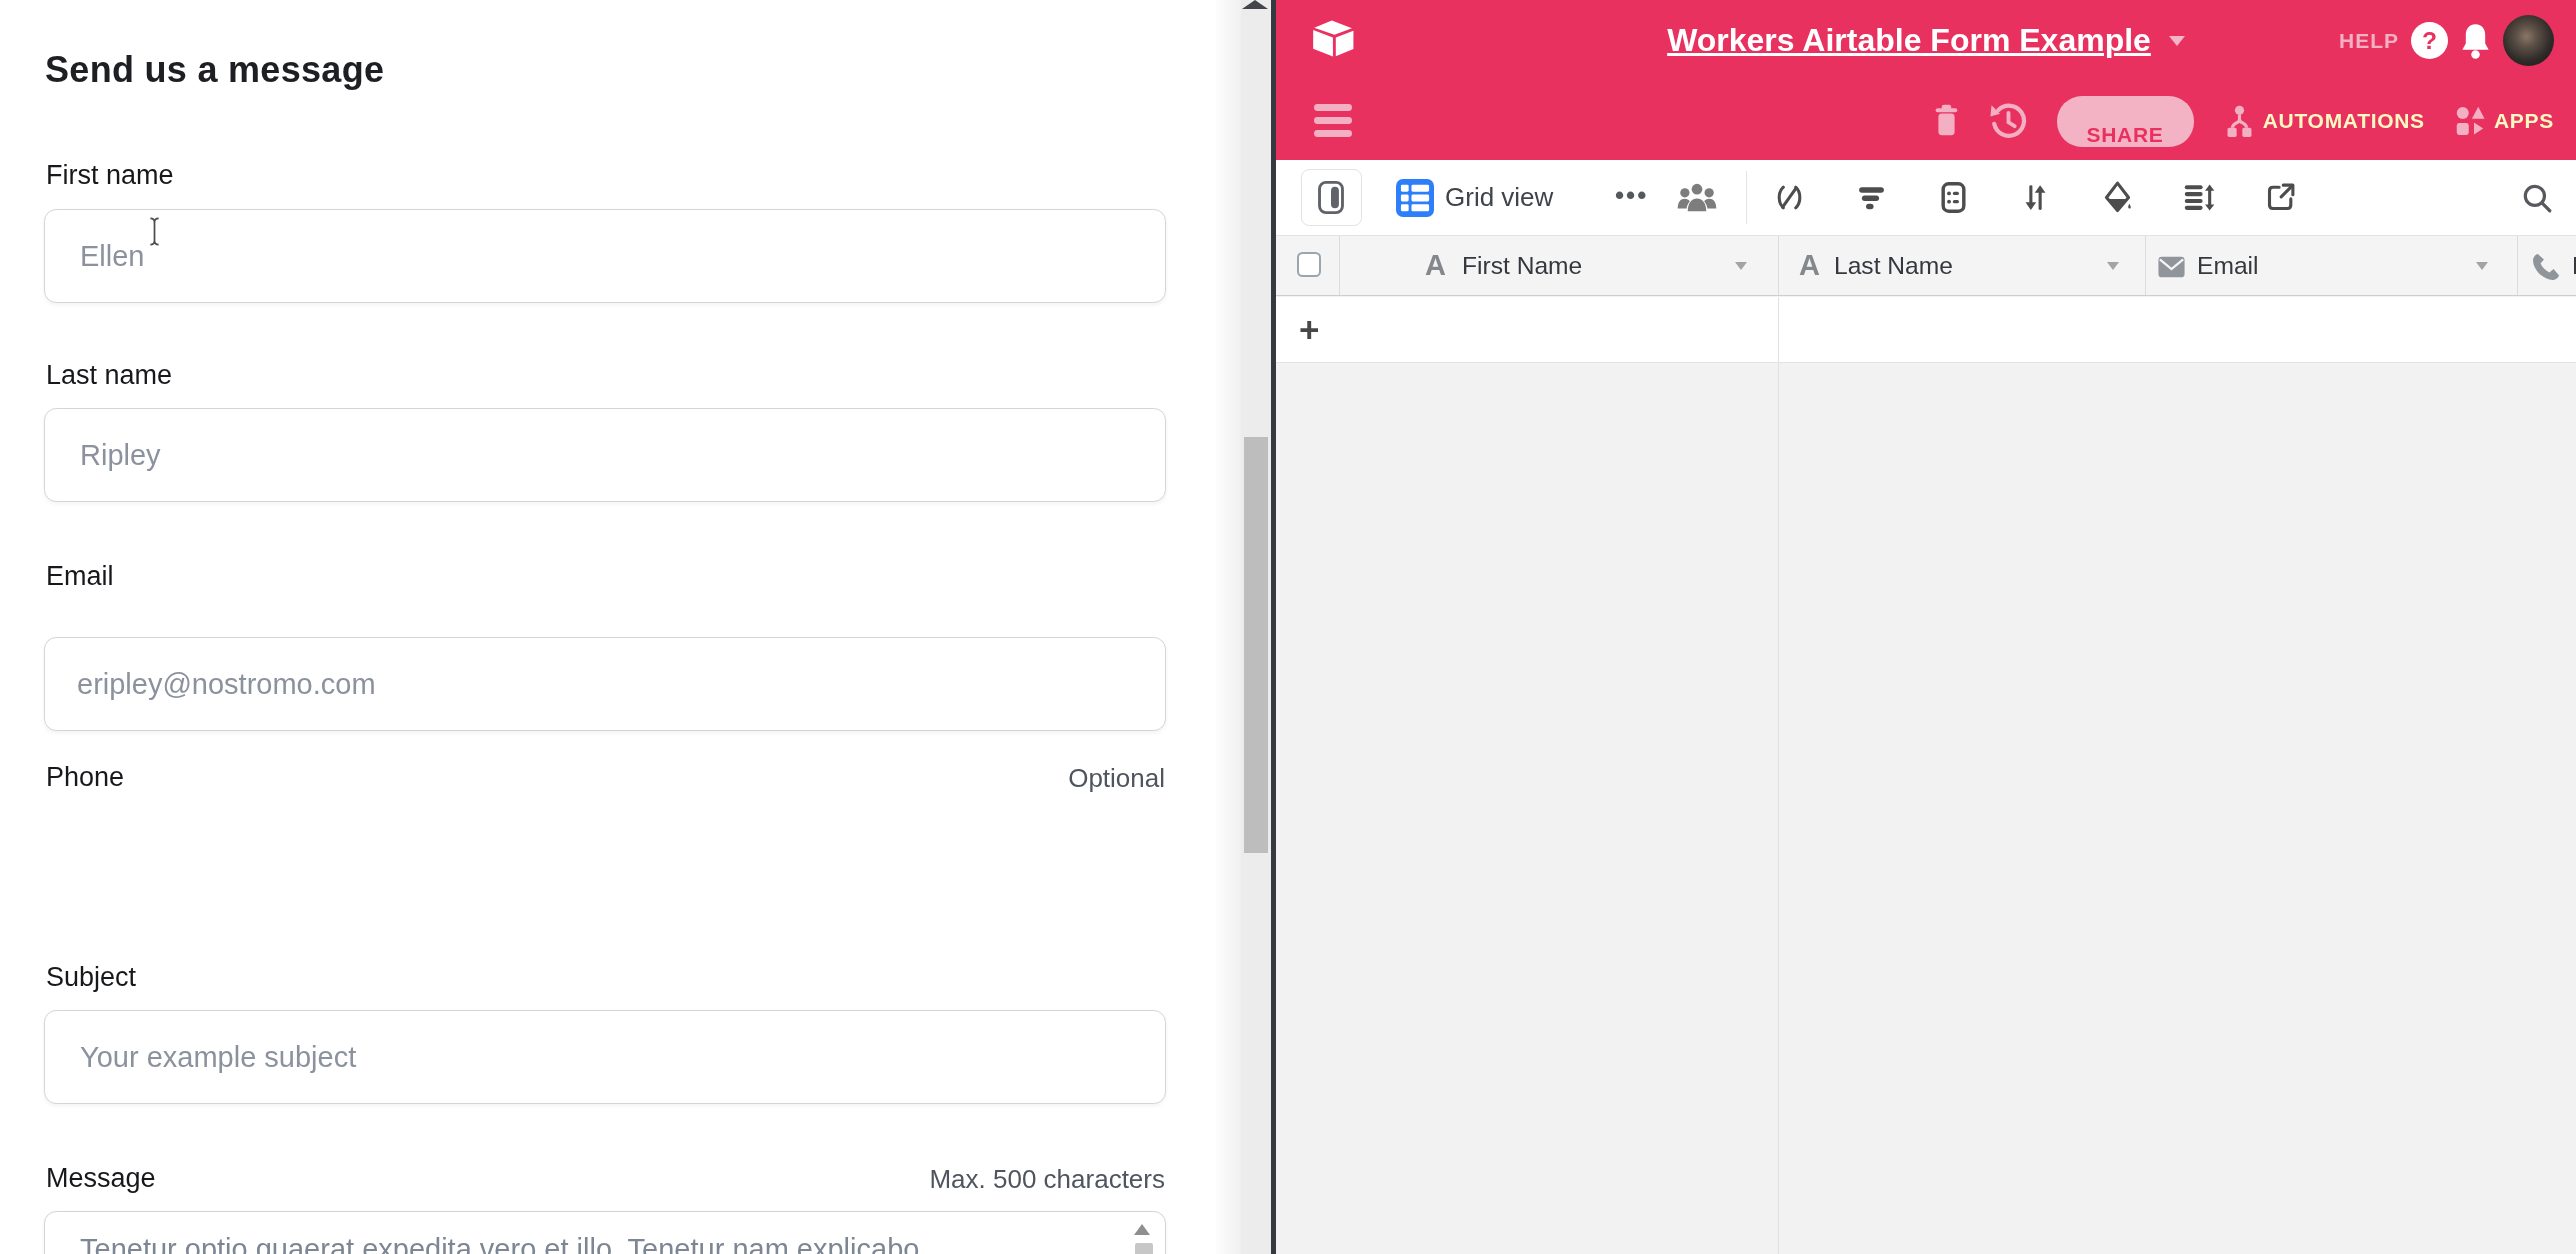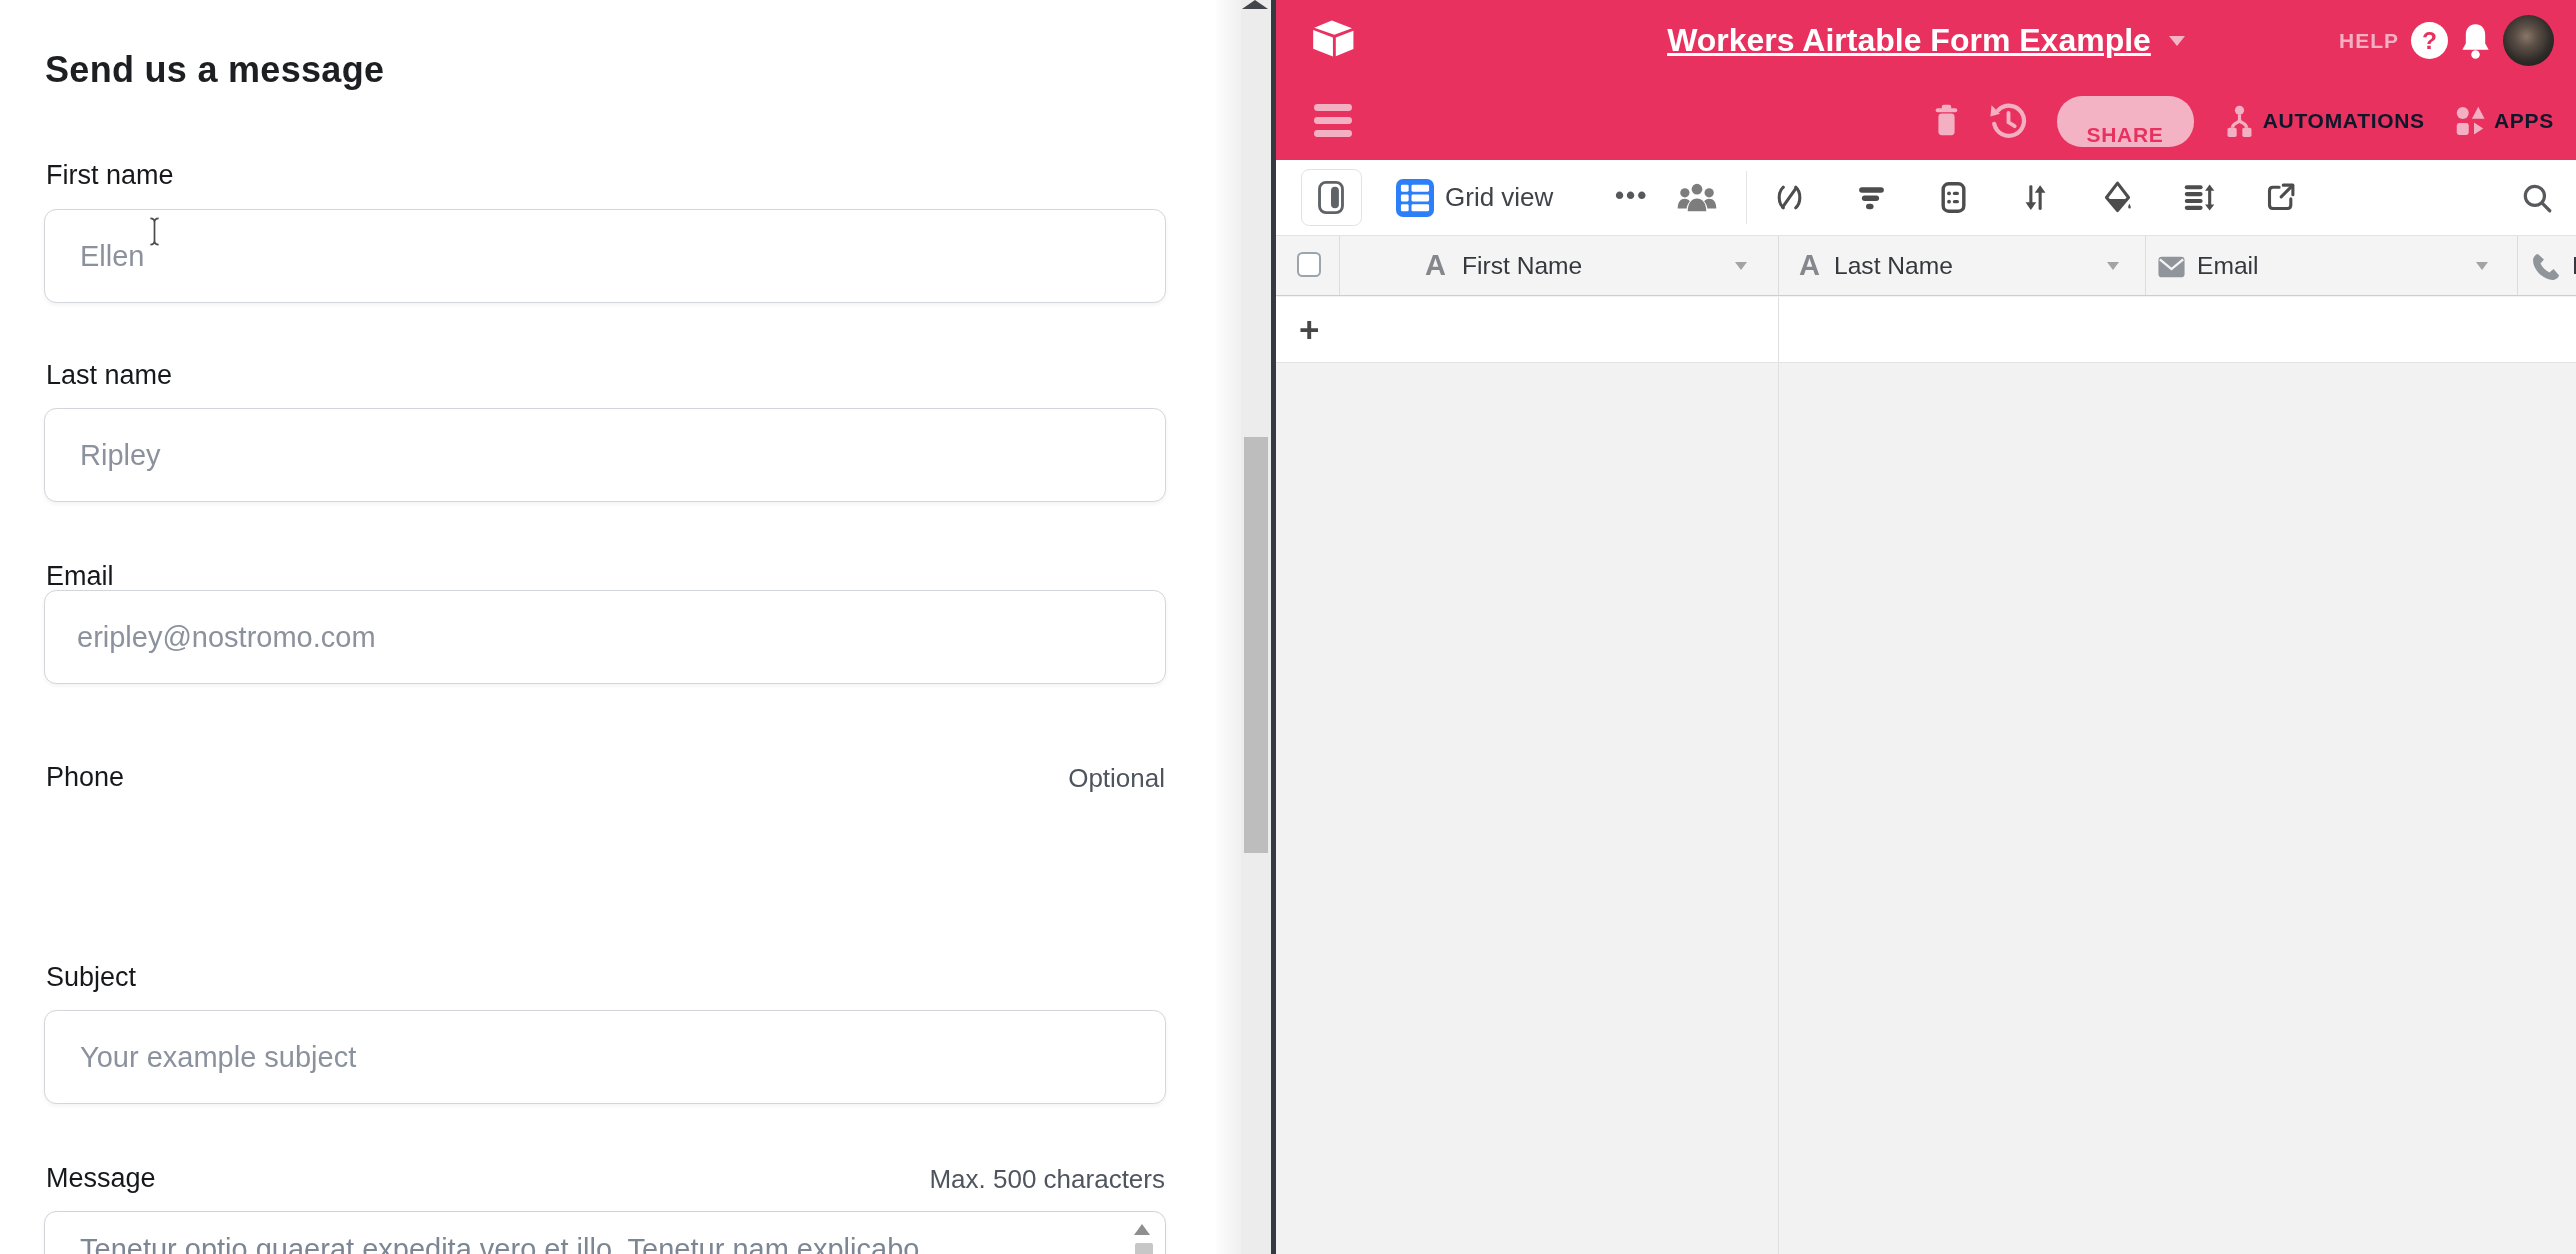--- a/index.html
+++ b/index.html
@@ -57,21 +57,21 @@
   .tabbar { position: absolute; left: 0; top: 81px; width: 100%; height: 80px; background: #e8315f; }
   .hamburger { position: absolute; left: 38px; top: 23px; width: 38px; height: 33px; display: flex; flex-direction: column; justify-content: space-between; }
   .hamburger div { height: 6.8px; border-radius: 3.4px; background: #f3b0c2; }
   .table-tab { position: absolute; left: 100px; top: 0; width: 496px; height: 80px; background: #ffffff; border-radius: 11px 11px 0 0; }
   .table-tab-label { position: absolute; left: 31px; top: 0; height: 100%; display: flex; align-items: center; font-size: 25px; font-weight: 600; color: #2b2e33; }
   .table-tab .caret { position: absolute; right: 30px; top: 34px; border-top-color: #8b8f94; }
   .tabbar-right { position: absolute; right: 22px; top: 0; height: 80px; display: flex; align-items: center; gap: 30px; }
   .share-pill { height: 51px; padding: 0 30px; border-radius: 25px; background: #f4b3c4; display: flex; align-items: flex-end; }
   .share-pill span { font-size: 21px; font-weight: 700; letter-spacing: 0.7px; color: #e8315f; }
   .bar-group { display: flex; align-items: center; gap: 8.2px; }
-  .bar-group span { font-size: 21px; font-weight: 700; letter-spacing: 0.7px; color: #0f172a; }
+  .bar-group span { font-size: 21px; font-weight: 700; letter-spacing: 0.7px; color: #fef9c3; }
   .toolbar { position: absolute; left: 0; top: 160px; width: 100%; height: 75px; background: #ffffff; }
   .toggle-btn { position: absolute; left: 24.6px; top: 9px; width: 61px; height: 57px; border: 1.4px solid #e2e2e2; border-radius: 8.2px;
     display: flex; align-items: center; justify-content: center; background: #fff; }
   .gridview-icon { position: absolute; left: 120px; top: 19px; }
   .gridview-label { position: absolute; left: 169px; top: 0; height: 75px; display: flex; align-items: center; font-size: 26px; font-weight: 500; color: #3f434a; }
   .toolbar-dots { position: absolute; left: 339px; top: 0; height: 71px; display: flex; align-items: center; font-size: 26px; font-weight: 700; letter-spacing: 2px; color: #55585c; }
   .people-btn { position: absolute; left: 401px; top: 22px; }
   .toolbar-divider { position: absolute; left: 470px; top: 11px; width: 1.4px; height: 53px; background: #e4e4e4; }
   .tool-ic { position: absolute; top: 21px; width: 33px; height: 33px; }
   .search-btn { position: absolute; left: 1244px; top: 20.5px; }
@@ -95,21 +95,21 @@
   <div class="f-label" style="top:160px">First name</div>
   <input class="f-input" style="top: 209px;" type="text" placeholder="Ellen">
   <svg class="ibeam-cursor" viewBox="0 0 16 42" fill="none" stroke="#4c4c4c" stroke-width="2.5">
     <path d="M2 2 C6 2 8 4 8 8 V34 C8 38 6 40 2 40 M14 2 C10 2 8 4 8 8 M14 40 C10 40 8 38 8 34"></path>
   </svg>
 
   <div class="f-label" style="top:360px">Last name</div>
   <input class="f-input" style="top: 408px;" type="text" placeholder="Ripley">
 
   <div class="f-label" style="top:561px">Email</div>
-  <input class="f-input" style="top: 590px; padding-left: 32px;" type="text" placeholder="eripley@nostromo.com">
+  <input class="f-input" style="top: 637px; padding-left: 32px;" type="text" placeholder="eripley@nostromo.com">
 
   <div class="f-label" style="top:762px">Phone</div>
   <div class="f-hint" style="top:763px">Optional</div>
 
   <div class="f-label" style="top:962px">Subject</div>
   <input class="f-input" style="top: 1010px;" type="text" placeholder="Your example subject">
 
   <div class="f-label" style="top:1163px">Message</div>
   <div class="f-hint" style="top:1164px">Max. 500 characters</div>
   <div class="f-textarea-wrap">

